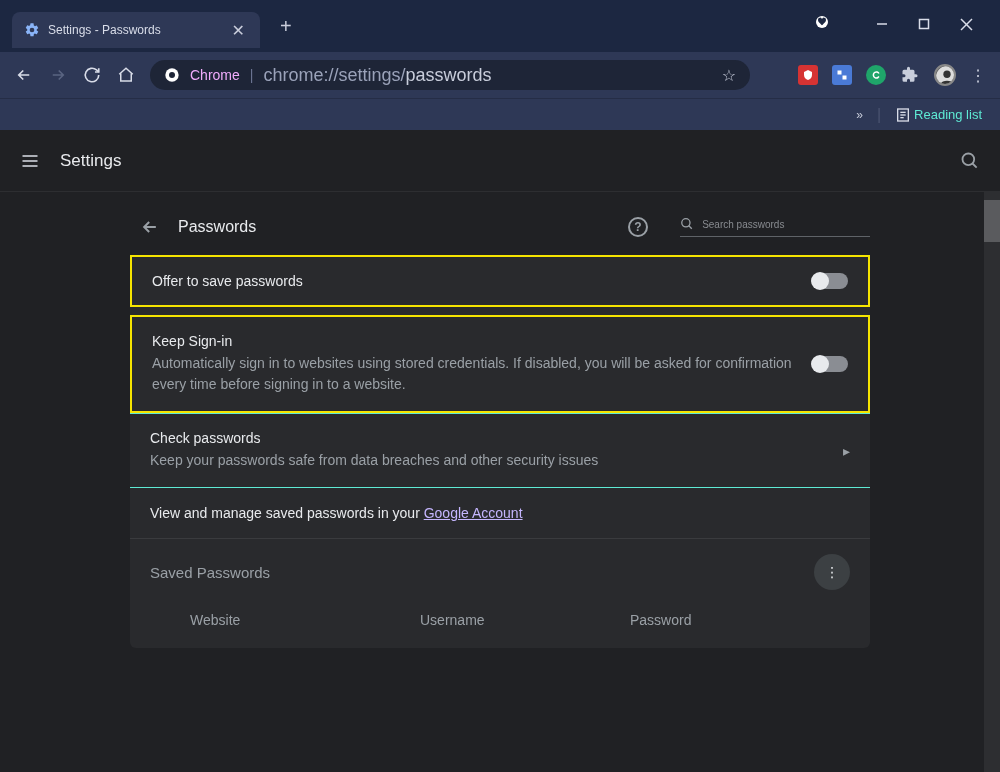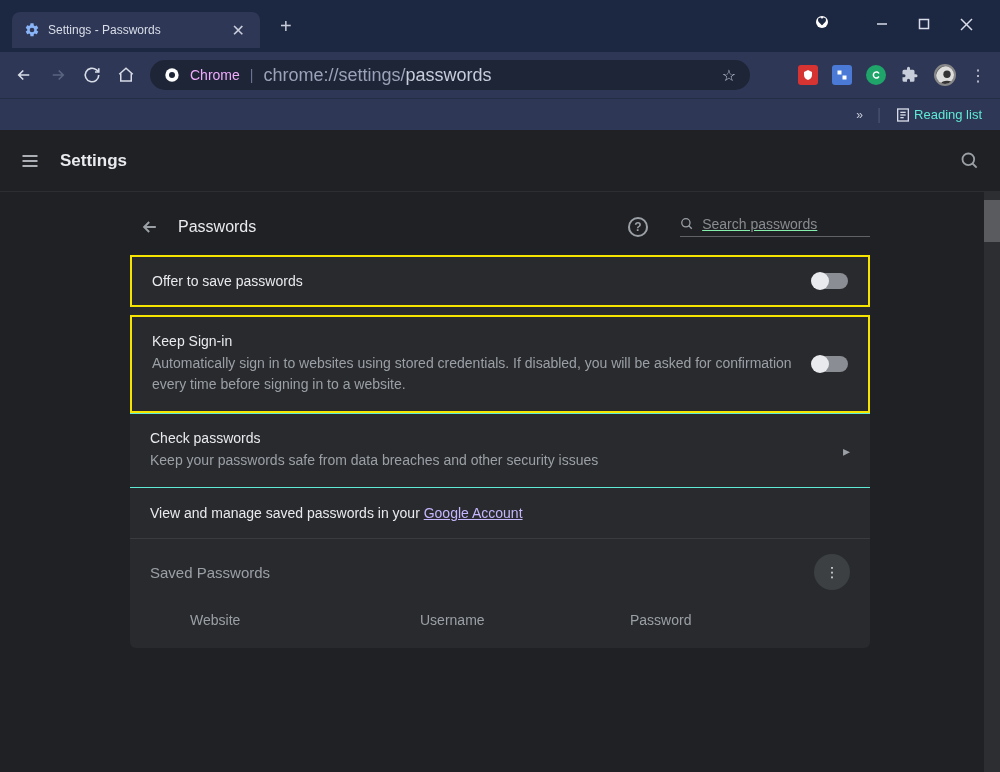--- a/index.html
+++ b/index.html
@@ -85,21 +85,21 @@
   .settingsbar {
     height: 62px;
     background: #202124;
     display: flex;
     align-items: center;
     padding: 0 20px;
     gap: 20px;
     border-bottom: 1px solid #2d2e31;
   }
   .hamburger { color: #c9cdd4; cursor:pointer; display:flex;}
-  .settings-title { color: #e8eaed; font-size: 17px; font-weight: 700; position:relative;}
+  .settings-title { color: #e8eaed; font-size: 17px; font-weight: 400; position:relative;}
   .settings-search { margin-left: auto; color: #9aa0a6; cursor:pointer;}
 
   
   .content-area {
     background: #202124;
     height: calc(772px - 44px - 46px - 32px - 62px);
     display: flex;
     justify-content: center;
     position: relative;
     overflow: hidden;
@@ -111,21 +111,21 @@
   .page-header {
     display:flex;
     align-items:center;
     padding: 14px 0 18px 0;
     gap: 18px;
   }
   .back-arrow { color: #9aa0a6; cursor:pointer; margin-left:10px;}
   .page-title { color:#e8eaed; font-size:16px; font-weight:500;}
   .help-icon { margin-left:auto; width:20px;height:20px;border:2px solid #9aa0a6; border-radius:50%; color:#9aa0a6; display:flex;align-items:center;justify-content:center;font-size:12px;cursor:pointer;font-weight:bold;}
   .search-pw { display:flex; align-items:center; gap:8px; border-bottom:1px solid #5f6368; padding-bottom:4px; width:190px; margin-left:14px;}
-  .search-pw input { background:transparent; border:none; outline:none; color:#86efac; font-size:14px; width:100%;text-decoration:underline;}
+  .search-pw input { background:transparent; border:none; outline:none; color:#86efac; font-size:10px; width:100%;}
   .search-pw input::placeholder { color:#888b90;}
 
   .card {
     background: #292a2d;
     border-radius: 6px;
     overflow:visible;
   }
   .row {
     padding: 16px 20px;
     display: flex;

